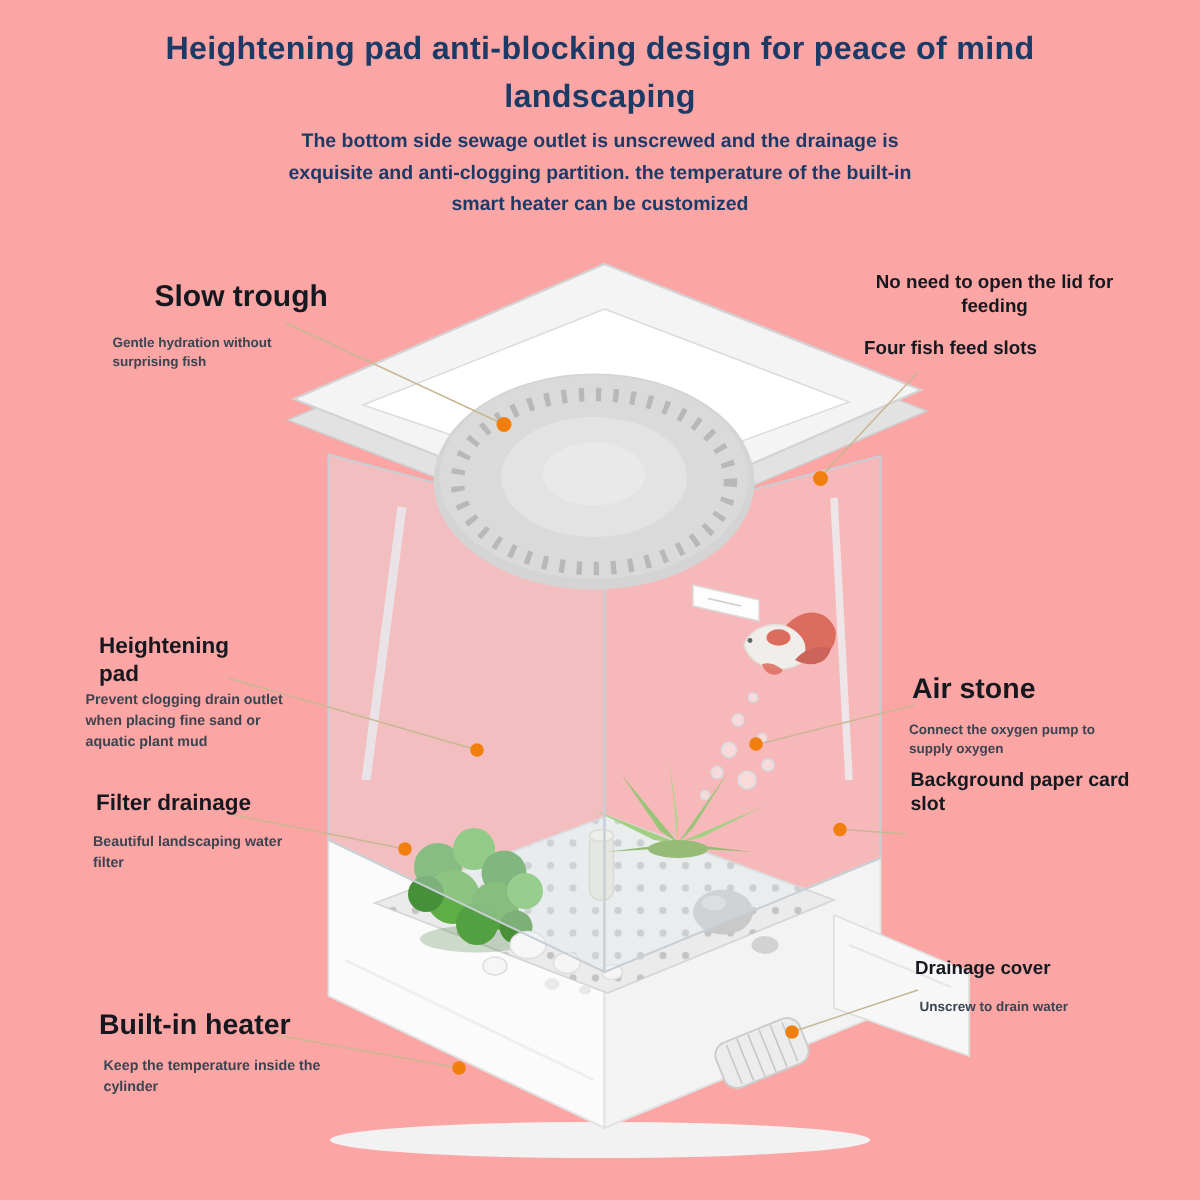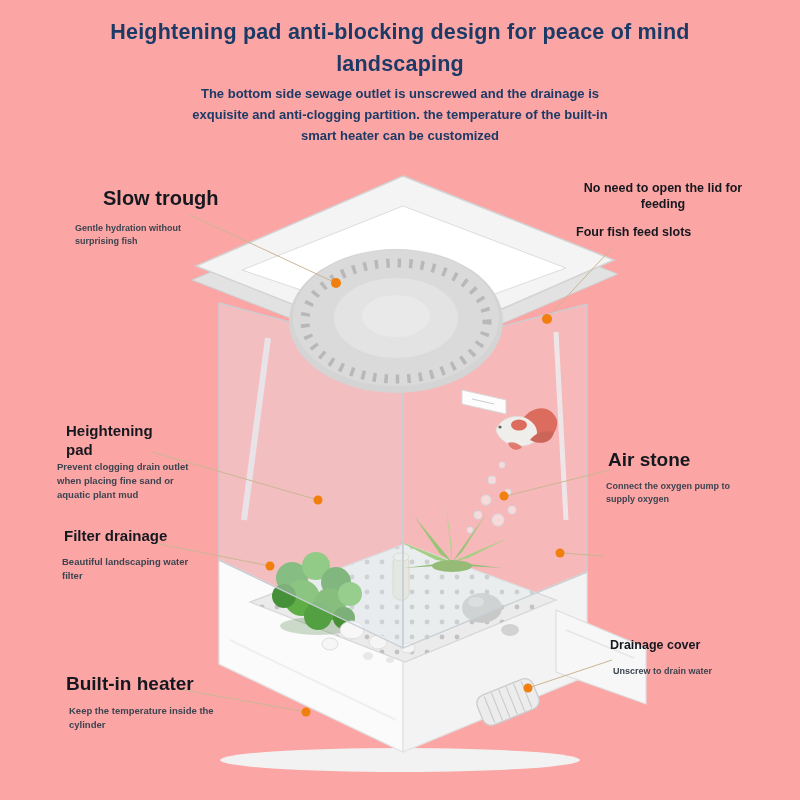--- a/index.html
+++ b/index.html
@@ -197,17 +197,18 @@
 
   <div class="lbl fs19" style="top:672px;left:66px;">Built-in heater</div>
   <div class="desc d95" style="top:704px;left:69px;width:148px;">Keep the temperature inside the cylinder</div>
 
   <div class="lbl fs12 center" style="top:181px;left:572px;width:182px;">No need to open the lid for feeding</div>
   <div class="lbl fs12" style="top:225px;left:576px;">Four fish feed slots</div>
 
   <div class="lbl fs19" style="top:448px;left:608px;">Air stone</div>
   <div class="desc d9" style="top:480px;left:606px;width:126px;">Connect the oxygen pump to supply oxygen</div>
 
+  <div class="lbl fs13" style="top:512px;left:607px;width:150px;">Background paper card slot</div>
 
   <div class="lbl fs12" style="top:638px;left:610px;">Drainage cover</div>
   <div class="desc d9" style="top:665px;left:613px;width:140px;">Unscrew to drain water</div>
 
 </div>
 
 </body></html>

